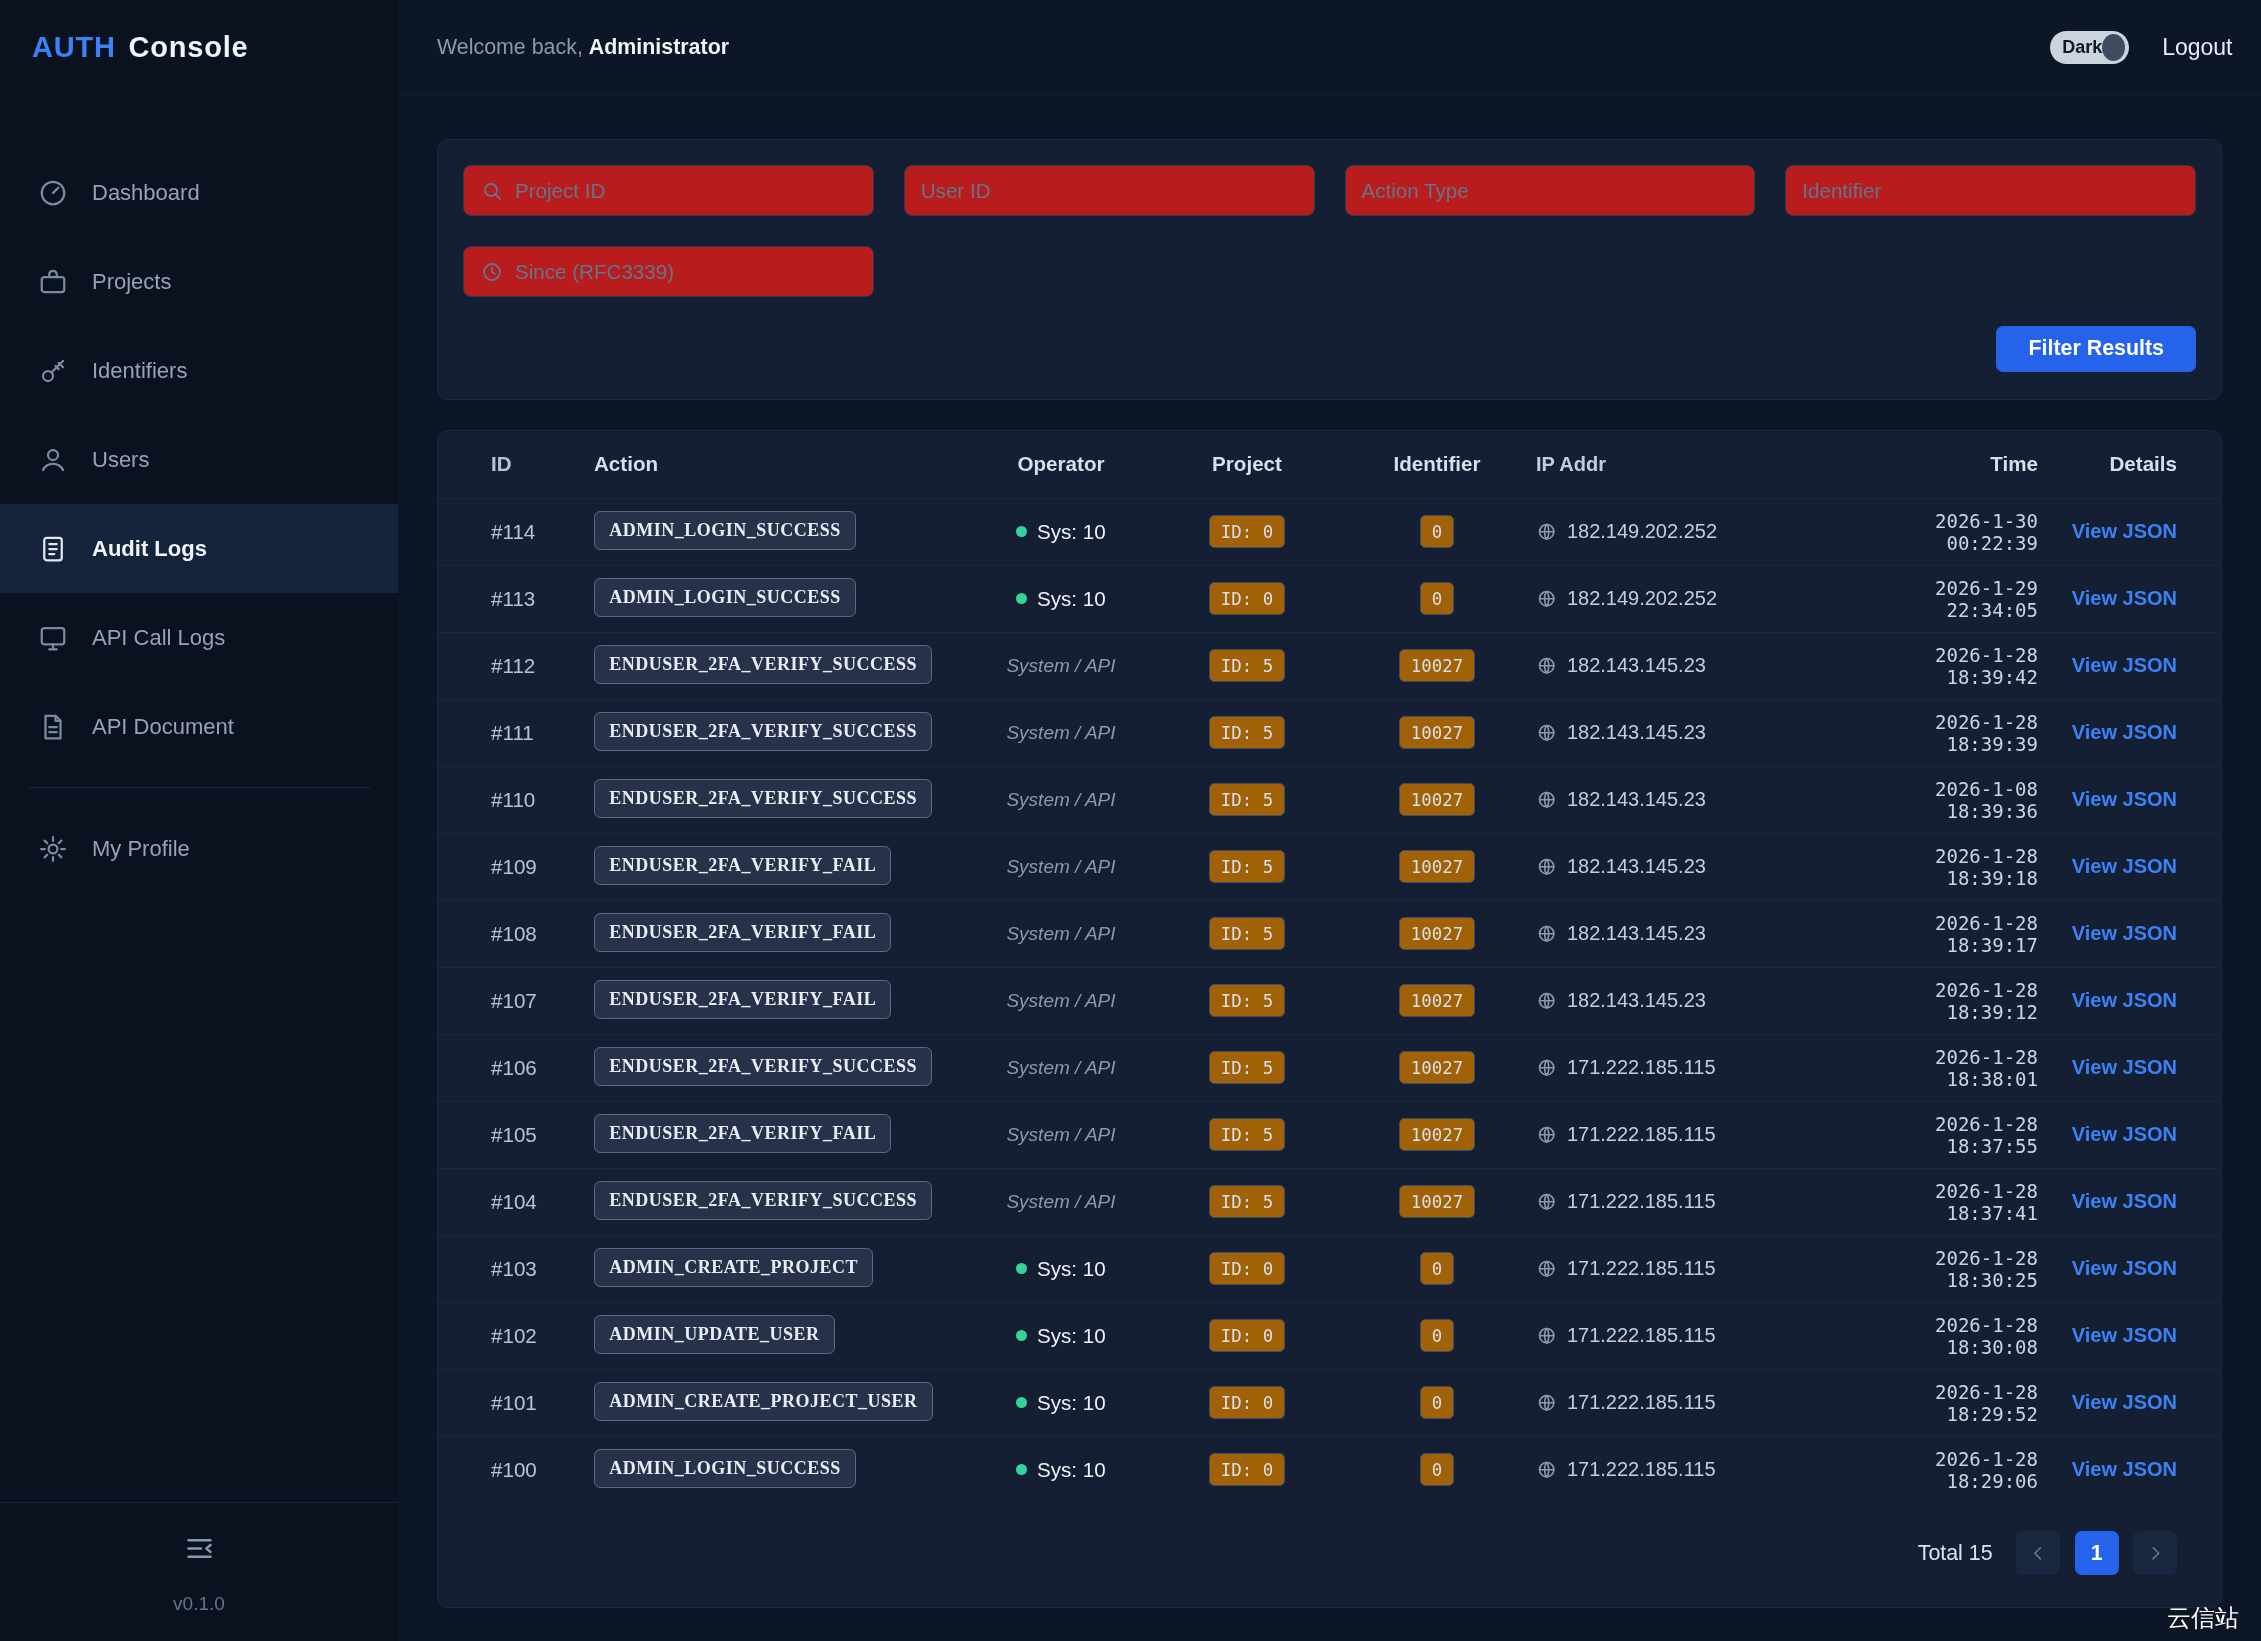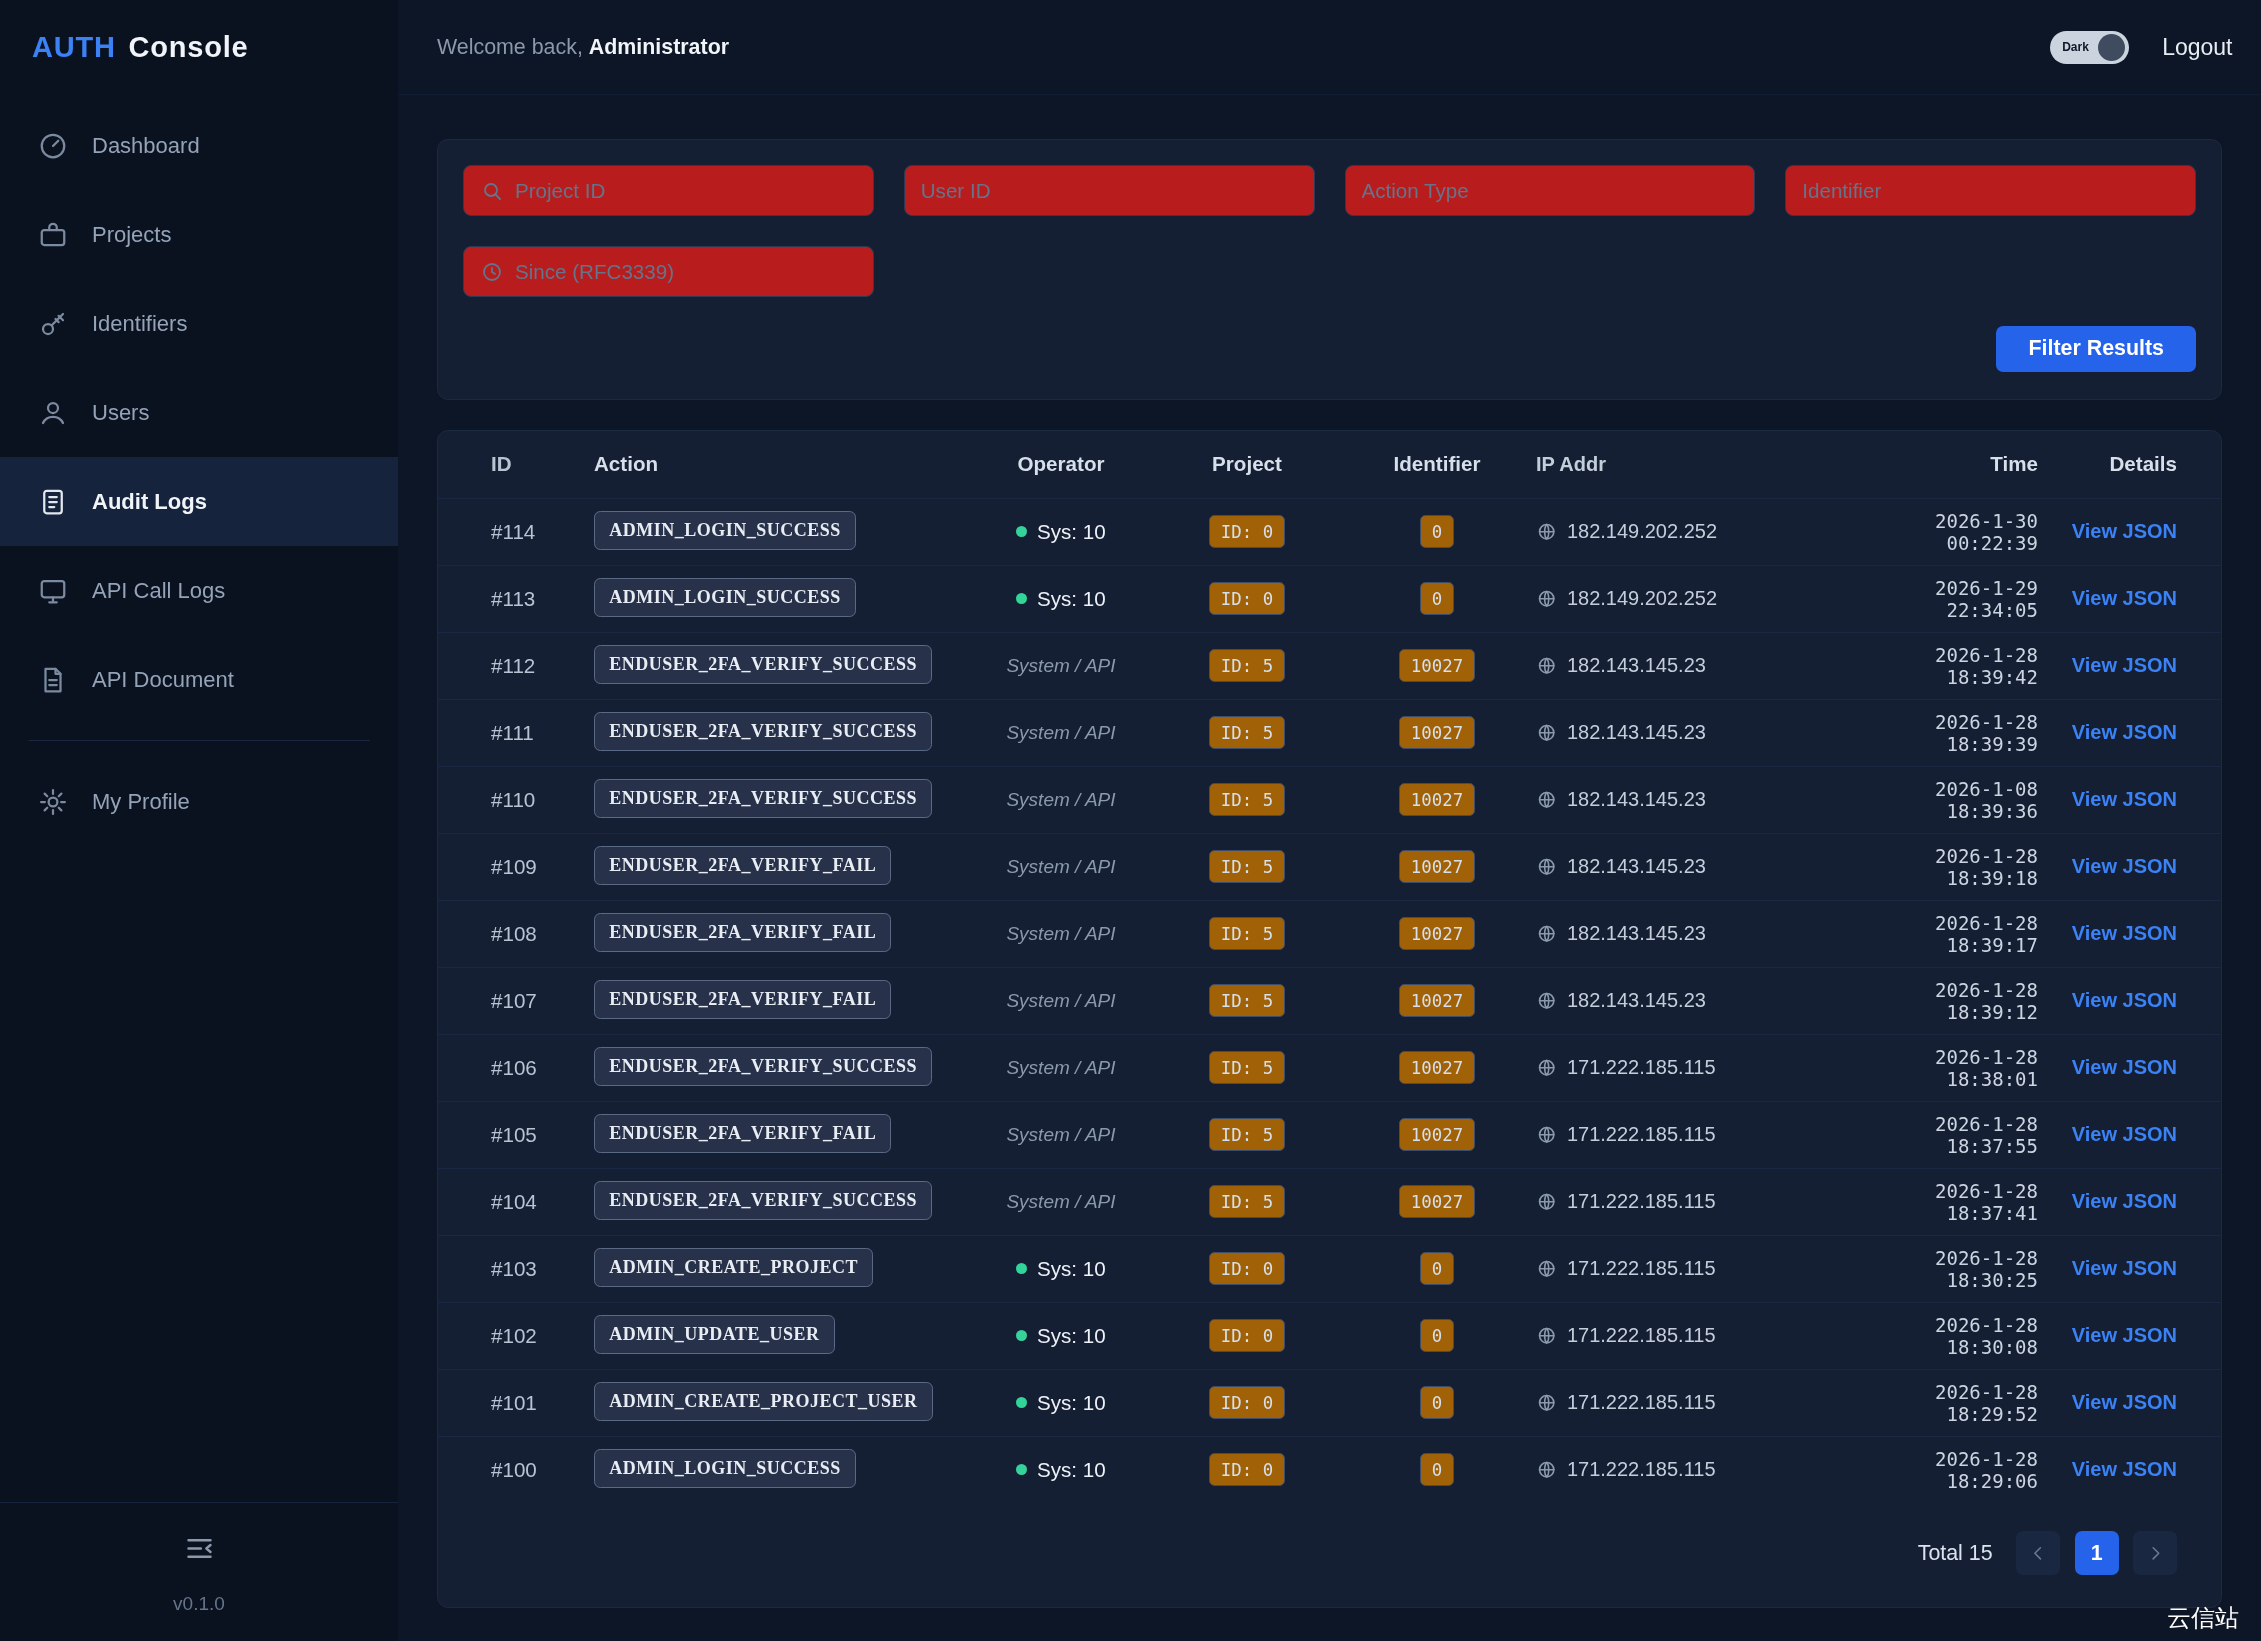--- a/index.html
+++ b/index.html
@@ -9,21 +9,21 @@
     background: #0d1626;
     color: #e2e8f0;
     position: relative;
   }
   .app { display: flex; height: 100%; }
 
   
   .sidebar {
     width: 398px; flex-shrink: 0;
     background: #0a111f;
-    display: flex; flex-direction: column;
+    display: flex; flex-direction: column; gap: 47px;
   }
   .logo {
     height: 95px; display: flex; align-items: center;
     padding-left: 32px; gap: 12.7px;
     font-size: 29px; font-weight: 700; letter-spacing: 0.8px;
   }
   .logo-auth { color: var(--brand, #3b82f6); }
   .logo-console { color: #f1f5f9; }
   .nav { margin-top: 6.3px; display: flex; flex-direction: column; }
   .nav-item {
@@ -52,21 +52,21 @@
     border-bottom: 0.8px solid #111d33;
   }
   .welcome { font-size: 21.4px; color: #8b99ad; }
   .welcome .user { color: #f1f5f9; font-weight: 700; }
   .topbar-right { display: flex; align-items: center; gap: 33px; }
   .theme-toggle {
     width: 79px; height: 33px; border-radius: 17.4px; background: #cbd3de;
     display: flex; align-items: center; justify-content: space-between;
     padding: 0 4px 0 12px; cursor: pointer; border: none;
   }
-  .theme-toggle .t-label { color: #0f172a; font-weight: 700; font-size: 12px; font-family: inherit; }
+  .theme-toggle .t-label { color: #0f172a; font-weight: 700; font-size: 18px; font-family: inherit; }
   .theme-toggle .knob { width: 27px; height: 27px; border-radius: 50%; background: #3f4c5f; }
   .logout { color: #e8edf4; font-size: 23px; cursor: pointer; background: none; border: none; font-family: inherit; }
 
   .content { flex: 1; padding: 44px 39px 0; }
 
   
   .filter-card {
     background: #141f33; border-radius: 11px; border: 0.8px solid #1b2942;
     padding: 25px 25px 27px;
   }

